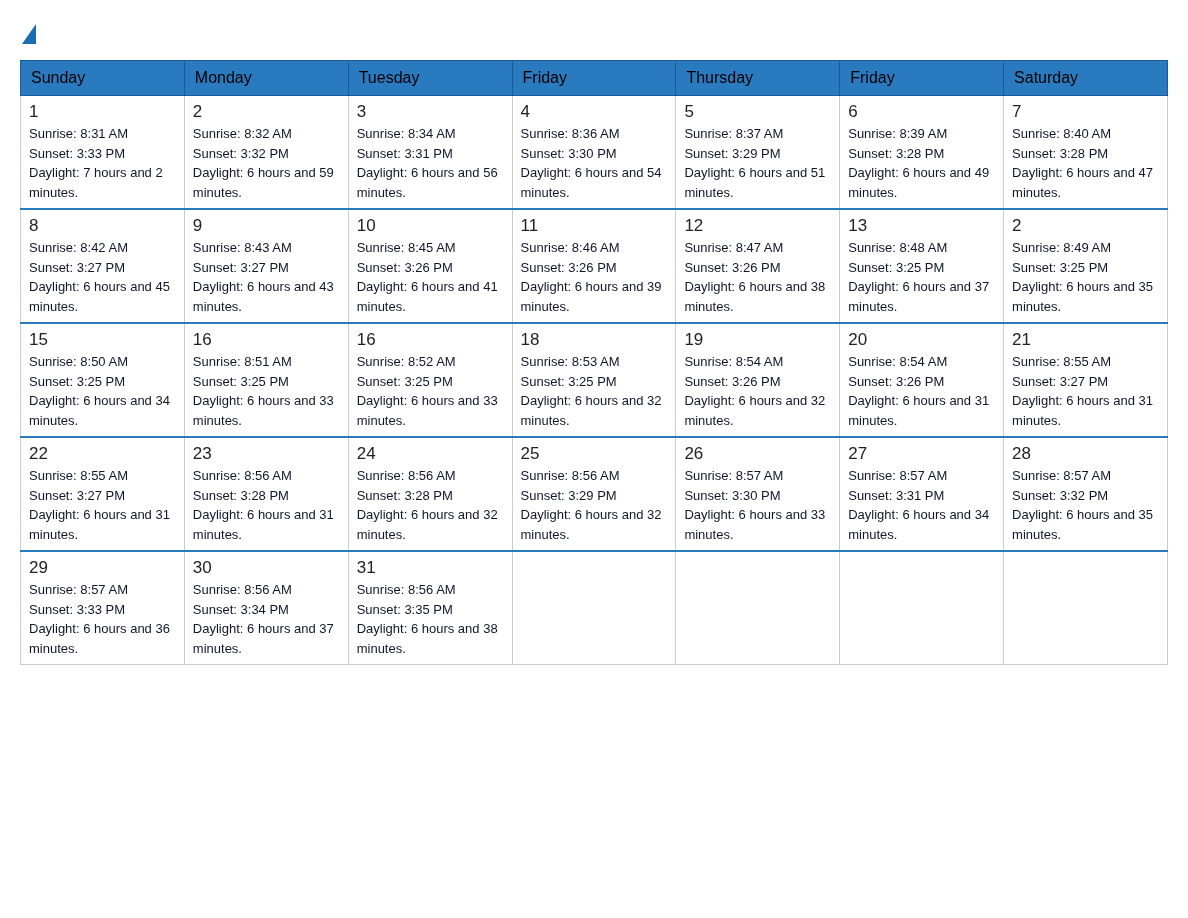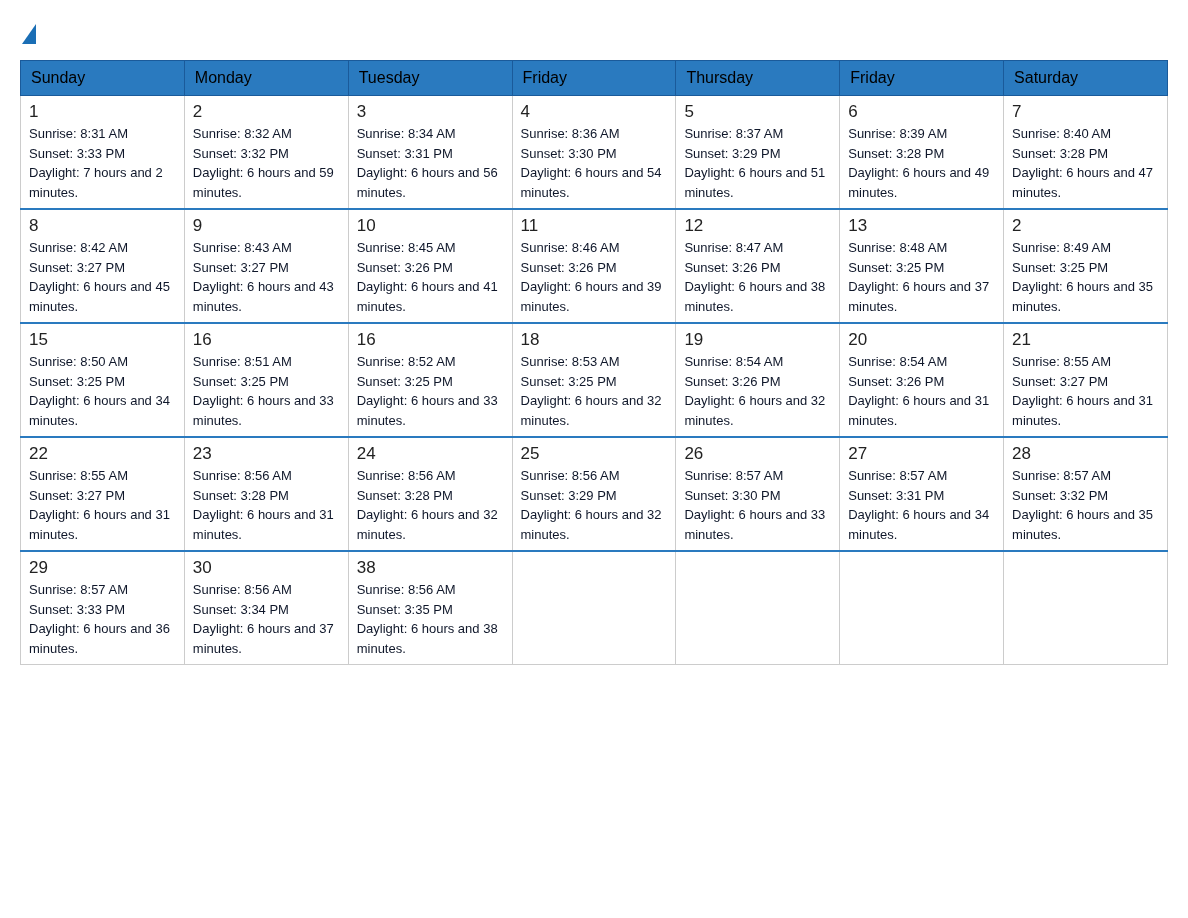--- a/index.html
+++ b/index.html
@@ -255,21 +255,21 @@
       <tr class="row-divider">
         <td>
         <span class="day-number">29</span>
         <span class="day-info">Sunrise: 8:57 AM<br>Sunset: 3:33 PM<br>Daylight: 6 hours and 36 minutes.</span>
       </td>
         <td>
         <span class="day-number">30</span>
         <span class="day-info">Sunrise: 8:56 AM<br>Sunset: 3:34 PM<br>Daylight: 6 hours and 37 minutes.</span>
       </td>
         <td>
-        <span class="day-number">38</span>
+        <span class="day-number">31</span>
         <span class="day-info">Sunrise: 8:56 AM<br>Sunset: 3:35 PM<br>Daylight: 6 hours and 38 minutes.</span>
       </td>
         <td class="empty-cell"></td>
         <td class="empty-cell"></td>
         <td class="empty-cell"></td>
         <td class="empty-cell"></td>
       </tr>
     </tbody>
 </table>
 

